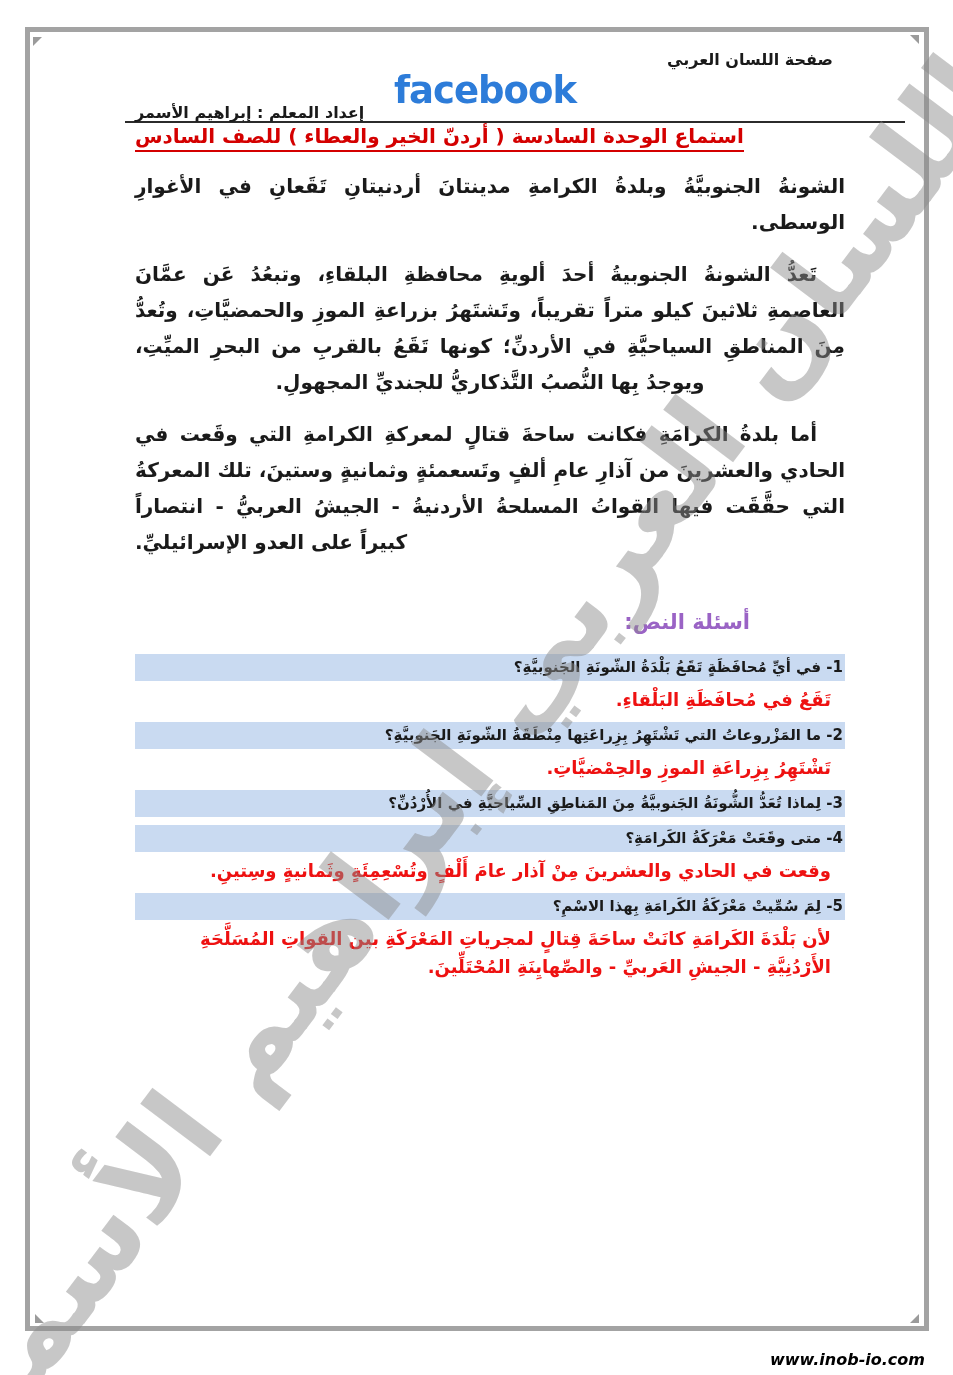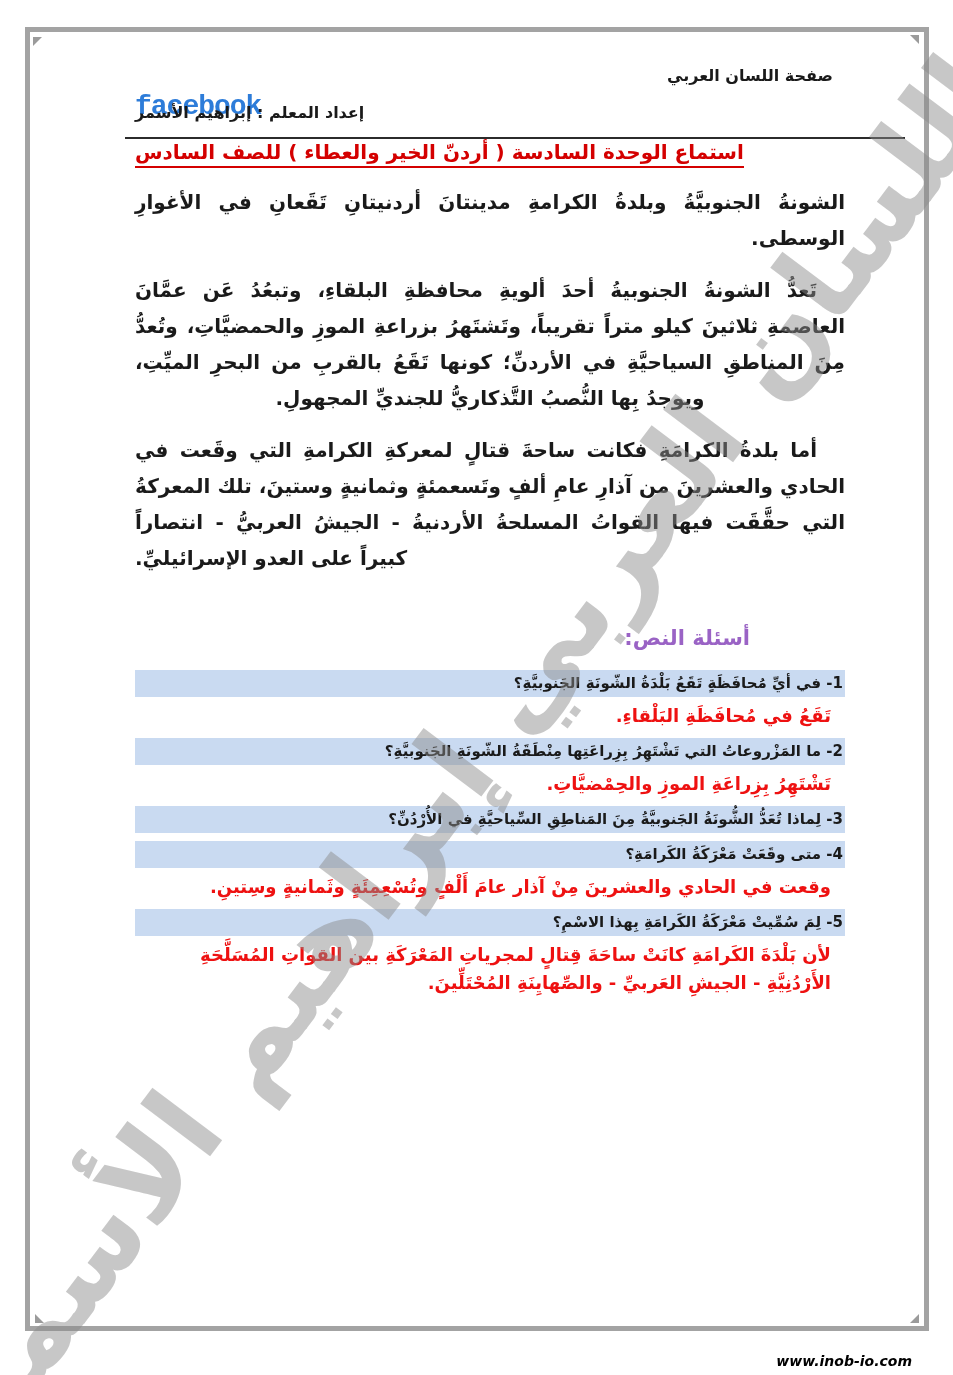--- a/index.html
+++ b/index.html
@@ -32,32 +32,31 @@
   .c-tr{top:3px;right:5px;border-top:9px solid #9b9b9b;border-left:9px solid transparent;}
   .c-bl{bottom:3px;left:5px;border-bottom:9px solid #9b9b9b;border-right:9px solid transparent;}
   .c-br{bottom:3px;right:5px;border-bottom:9px solid #9b9b9b;border-left:9px solid transparent;}
 
   .content{
     position:absolute;
     left:135px; top:33px; width:710px;
     direction:rtl;
     z-index:1;
   }
-  .header{position:relative;padding-top:30px;}
+  .header{position:relative;padding-top:14px;}
   .site-label{
     text-align:right; padding-left:0; padding-right:12px;
     font-size:16px; font-weight:bold; line-height:26px;
   }
   .facebook-logo{
-    text-align:left; padding-right:10px;
+    text-align:center; padding-right:10px;
     direction:ltr;
-    font-size:28px; font-weight:bold; letter-spacing:-1px;
+    font-size:37px; font-weight:bold; letter-spacing:-1px;
     color:var(--facebook-blue);
     line-height:36px;
-    font-family:Liberation Mono, monospace;
   }
   .prepared-by{
     position:absolute; left:0; top:70px;
     font-size:16px; font-weight:bold;
   }
   .separator{
     margin:12px -60px 0 -10px;
     border-top:2px solid #2b2b2b;
   }
   .unit-heading-wrap{text-align:left;margin-top:1px;}
@@ -111,22 +110,22 @@
     white-space:nowrap;
     direction:rtl;
     font-size:115px; font-weight:bold;
     color:var(--watermark-gray);
     opacity:0.48;
     z-index:3;
     pointer-events:none;
   }
   .website-url{
     position:absolute;
-    right:41px; bottom:6px;
-    font-size:14px; font-weight:bold; font-style:italic;
+    right:28px; bottom:6px;
+    font-size:16px; font-weight:bold; font-style:italic;
     direction:ltr;
     color:#000;
   }
 </style>
 </head>
 <body>
 
 <div class="page-frame">
   <div class="corner c-tl"></div>
   <div class="corner c-tr"></div>

